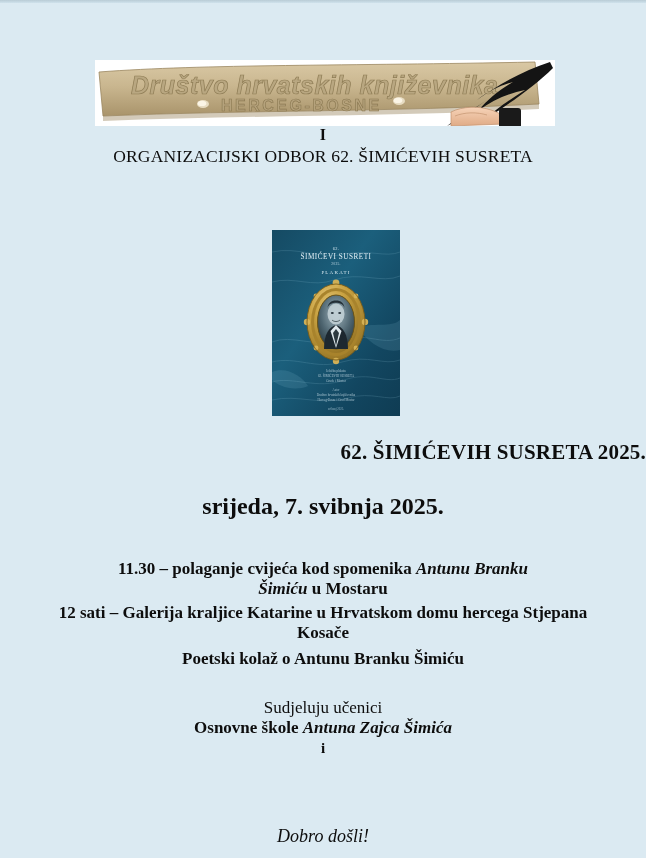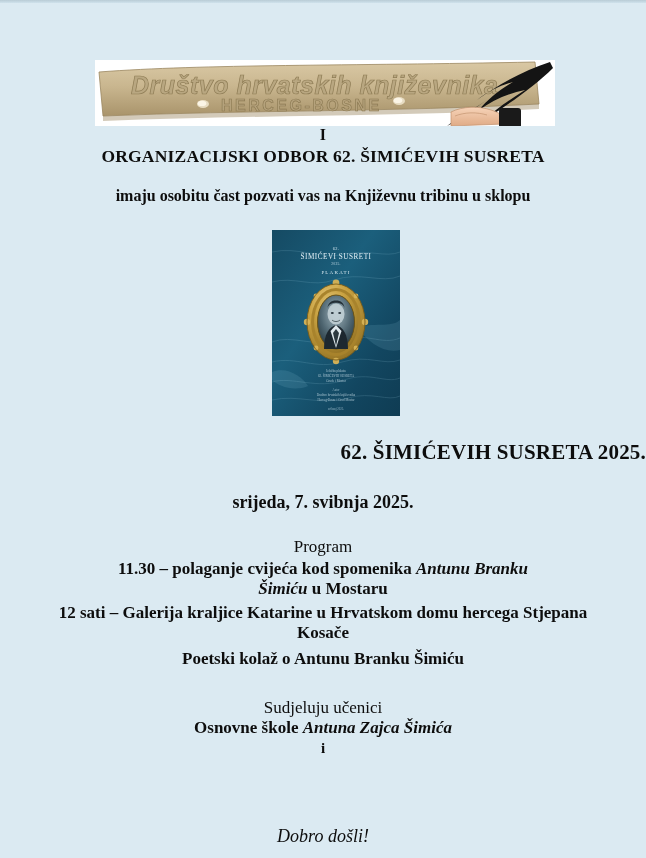--- a/index.html
+++ b/index.html
@@ -53,21 +53,21 @@
     position: absolute;
     top: 98px;
     font-size: 16px;
     font-weight: bold;
     letter-spacing: .3px;
   }
   .t-org {
     position: absolute;
     top: 118px;
     font-size: 17.5px;
-    font-weight: bold;
+    font-weight: normal;
     letter-spacing: .2px;
   }
   .t-invite {
     position: absolute;
     top: 159px;
     font-size: 16px;
     font-weight: bold;
   }
 
   
@@ -85,21 +85,21 @@
     position: absolute;
     top: 412px;
     font-size: 21px;
     font-weight: bold;
     letter-spacing: .2px;
     text-align: right;
   }
   .t-date {
     position: absolute;
     top: 464px;
-    font-size: 18px;
+    font-size: 24px;
     font-weight: bold;
   }
 
   
   .t-program-label {
     position: absolute;
     top: 509px;
     font-size: 17px;
     font-weight: normal;
   }
@@ -212,21 +212,20 @@
         <path d="M360,56 C370,52 382,52 392,55" fill="none" stroke="#c99a77" stroke-width="0.8"></path>
         <rect x="404" y="48" width="22" height="20" rx="3" fill="#1a1a1a"></rect>
       </g>
     </svg>
   </div>
 
   <div class="line t-i">I</div>
 
   <div class="line t-org">ORGANIZACIJSKI ODBOR 62. ŠIMIĆEVIH SUSRETA</div>
 
-  <div class="line t-invite">imaju osobitu čast pozvati vas na Književnu tribinu u sklopu</div>
 
   <div class="poster-wrap">
     <svg class="poster-svg" width="128" height="186" viewBox="0 0 128 186">
       <defs>
         <linearGradient id="seaGrad" x1="0" y1="0" x2="1" y2="1">
           <stop offset="0%" stop-color="#154a63"></stop>
           <stop offset="40%" stop-color="#1b5f7c"></stop>
           <stop offset="75%" stop-color="#124660"></stop>
           <stop offset="100%" stop-color="#0f3c53"></stop>
         </linearGradient>
@@ -303,21 +302,20 @@
         <text x="64" y="171" text-anchor="middle" font-family="Liberation Serif, serif" font-size="3.2" fill="#cfe3ec">Herceg-Bosne i Grad Mostar</text>
         <text x="64" y="180" text-anchor="middle" font-family="Liberation Serif, serif" font-size="3" fill="#bcd6e2">svibanj 2025.</text>
       </g>
     </svg>
   </div>
 
   <div class="line t-title">62. ŠIMIĆEVIH SUSRETA 2025.</div>
 
   <div class="line t-date">srijeda, 7. svibnja 2025.</div>
 
-  <div class="line t-program-label">Program</div>
 
   <div class="line t-prog1"><span>11.30 – polaganje cvijeća kod spomenika </span><span class="bi">Antunu Branku Šimiću</span><span> u Mostaru</span></div>
 
   <div class="line t-prog2">12 sati – Galerija kraljice Katarine u Hrvatskom domu hercega Stjepana Kosače</div>
 
   <div class="line t-prog3">Poetski kolaž o Antunu Branku Šimiću</div>
 
   <div class="line t-part-label">Sudjeluju učenici</div>
 
   <div class="line t-part1"><span>Osnovne škole </span><span class="bi">Antuna Zajca Šimića</span></div>

